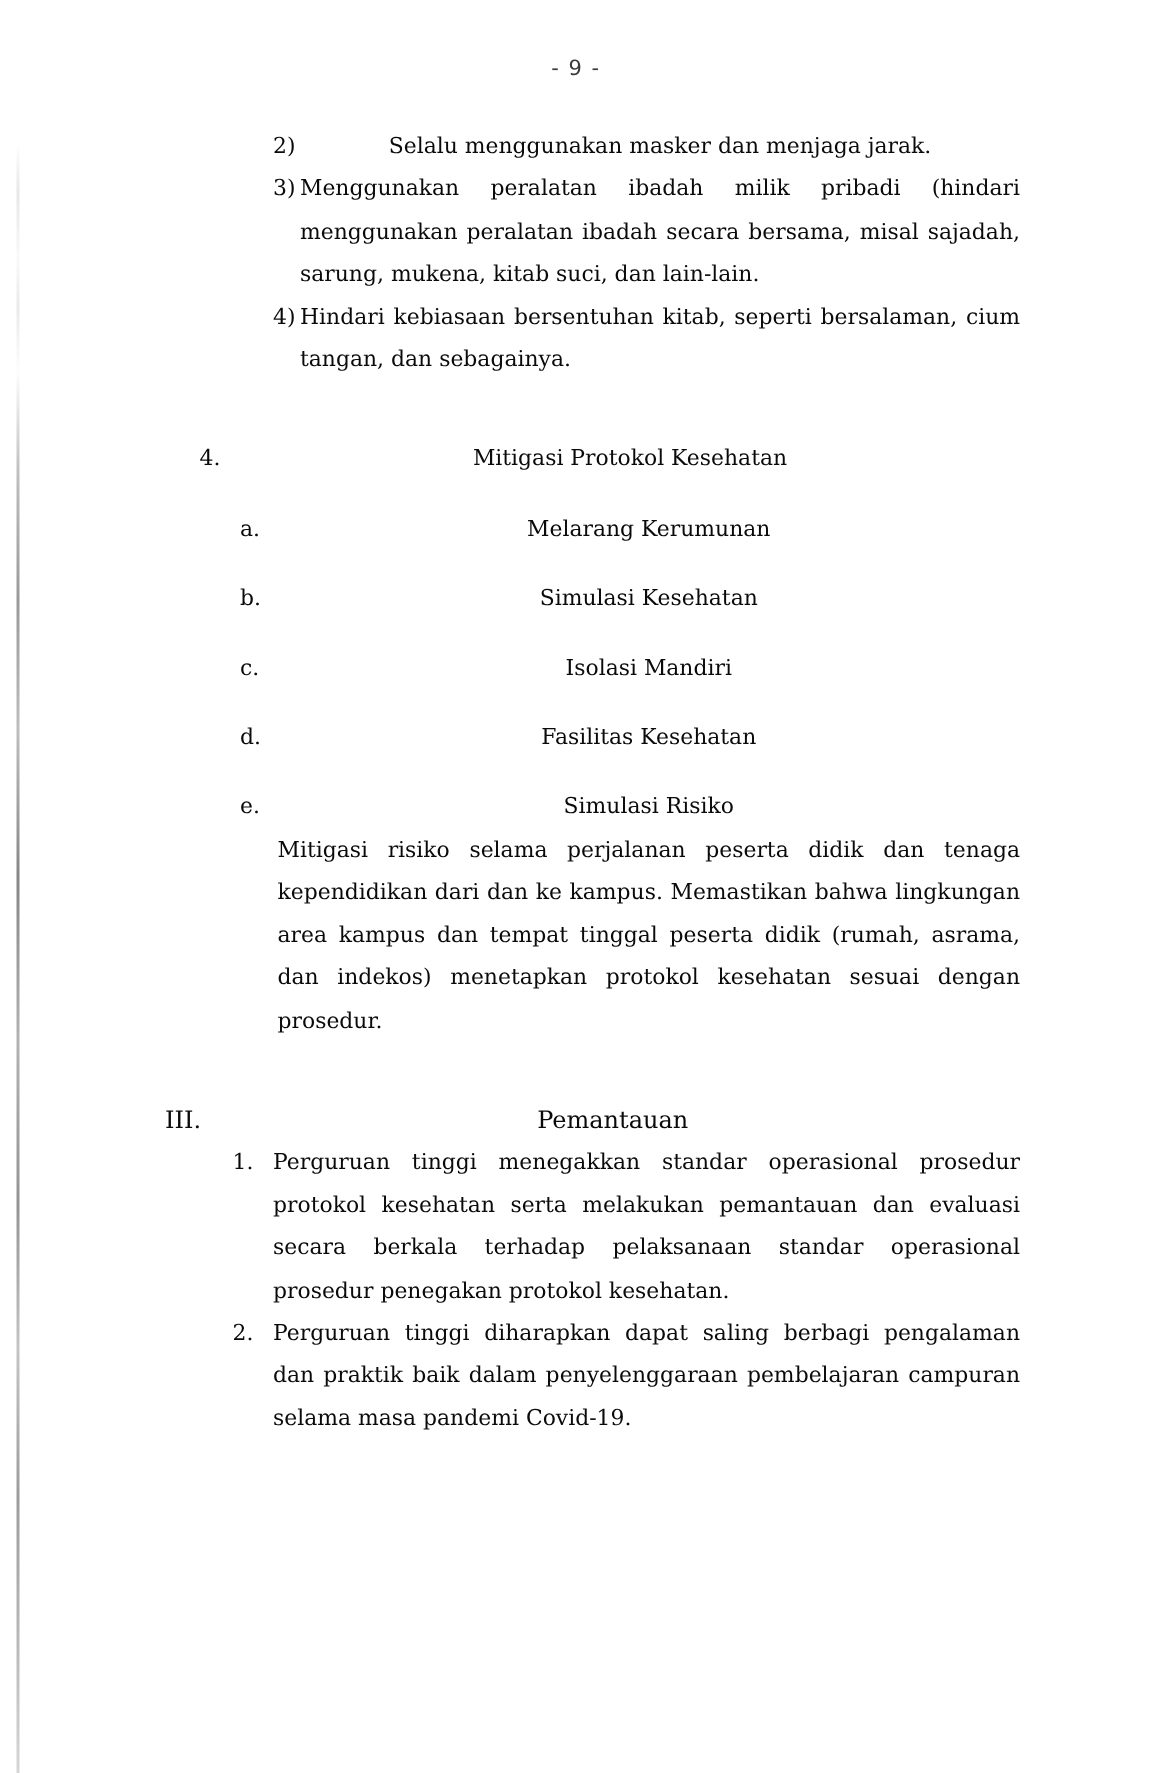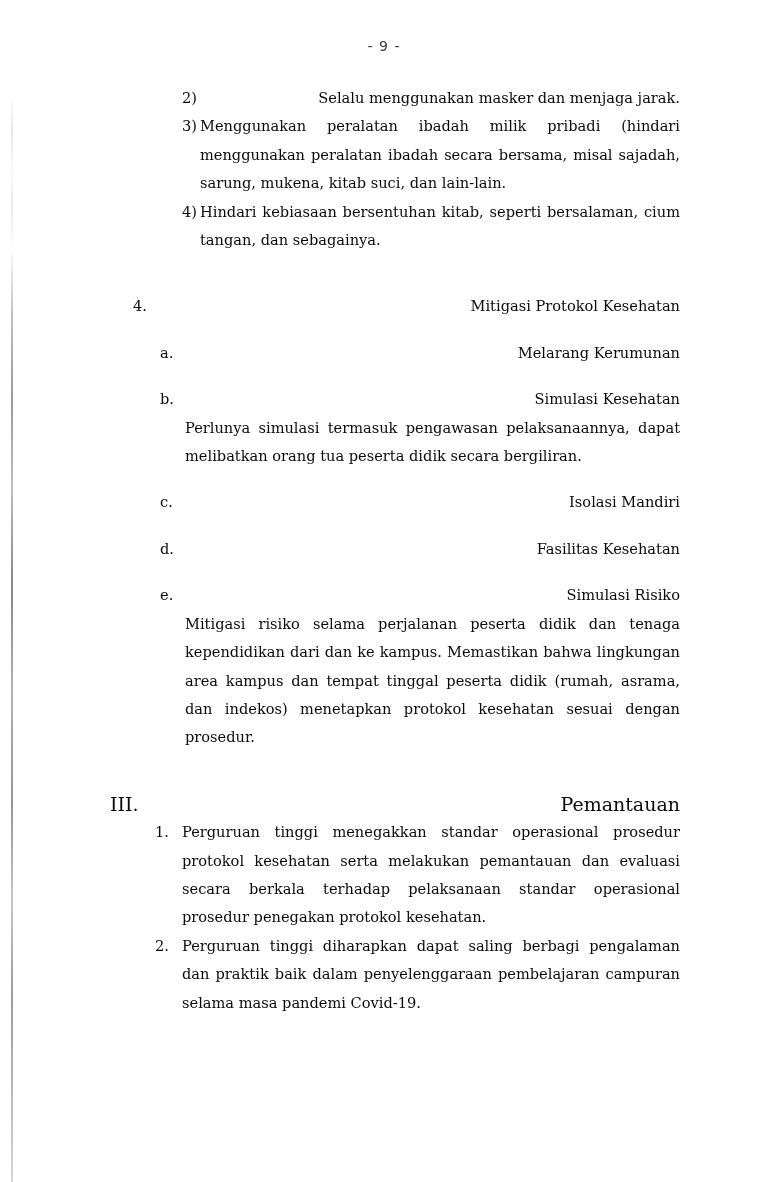--- a/index.html
+++ b/index.html
@@ -75,21 +75,21 @@
     flex: 0 0 auto;
     text-align: left;
     white-space: nowrap;
   }
   .body {
     flex: 1 1 auto;
     text-align: justify;
     text-justify: inter-word;
   }
   .body.noj {
-    text-align: right;
+    text-align: center;
   }
 
   
   .lvl-paren {
     margin-left: 182px;
     margin-right: 88px;
     font-size: 14.6px;
     line-height: 28.4px;
   }
   .lvl-paren .marker { width: 18px; }
@@ -109,21 +109,21 @@
     margin-right: 88px;
     font-size: 14.6px;
     line-height: 28.4px;
   }
   .lvl-alpha .marker { width: 25px; }
 
   
   .lvl-roman {
     margin-left: 110px;
     margin-right: 88px;
-    font-size: 19px;
+    font-size: 16px;
     line-height: 28.4px;
   }
   .lvl-roman .marker { width: 27px; }
 
   
   .lvl-sub {
     margin-left: 155px;
     margin-right: 88px;
     font-size: 14.6px;
     line-height: 28.4px;
@@ -175,24 +175,20 @@
       <span class="marker">a.</span>
       <span class="body noj">Melarang Kerumunan</span>
     </div>
 
     <div class="gap-md"></div>
 
     <div class="row lvl-alpha">
       <span class="marker">b.</span>
       <span class="body noj">Simulasi Kesehatan</span>
     </div>
-    <div class="row lvl-alpha">
-      <span class="marker"></span>
-      <span class="body subpara">Perlunya simulasi termasuk pengawasan pelaksanaannya, dapat melibatkan orang tua peserta didik secara bergiliran.</span>
-    </div>
 
     <div class="gap-md"></div>
 
     <div class="row lvl-alpha">
       <span class="marker">c.</span>
       <span class="body noj">Isolasi Mandiri</span>
     </div>
 
     <div class="gap-md"></div>
 

